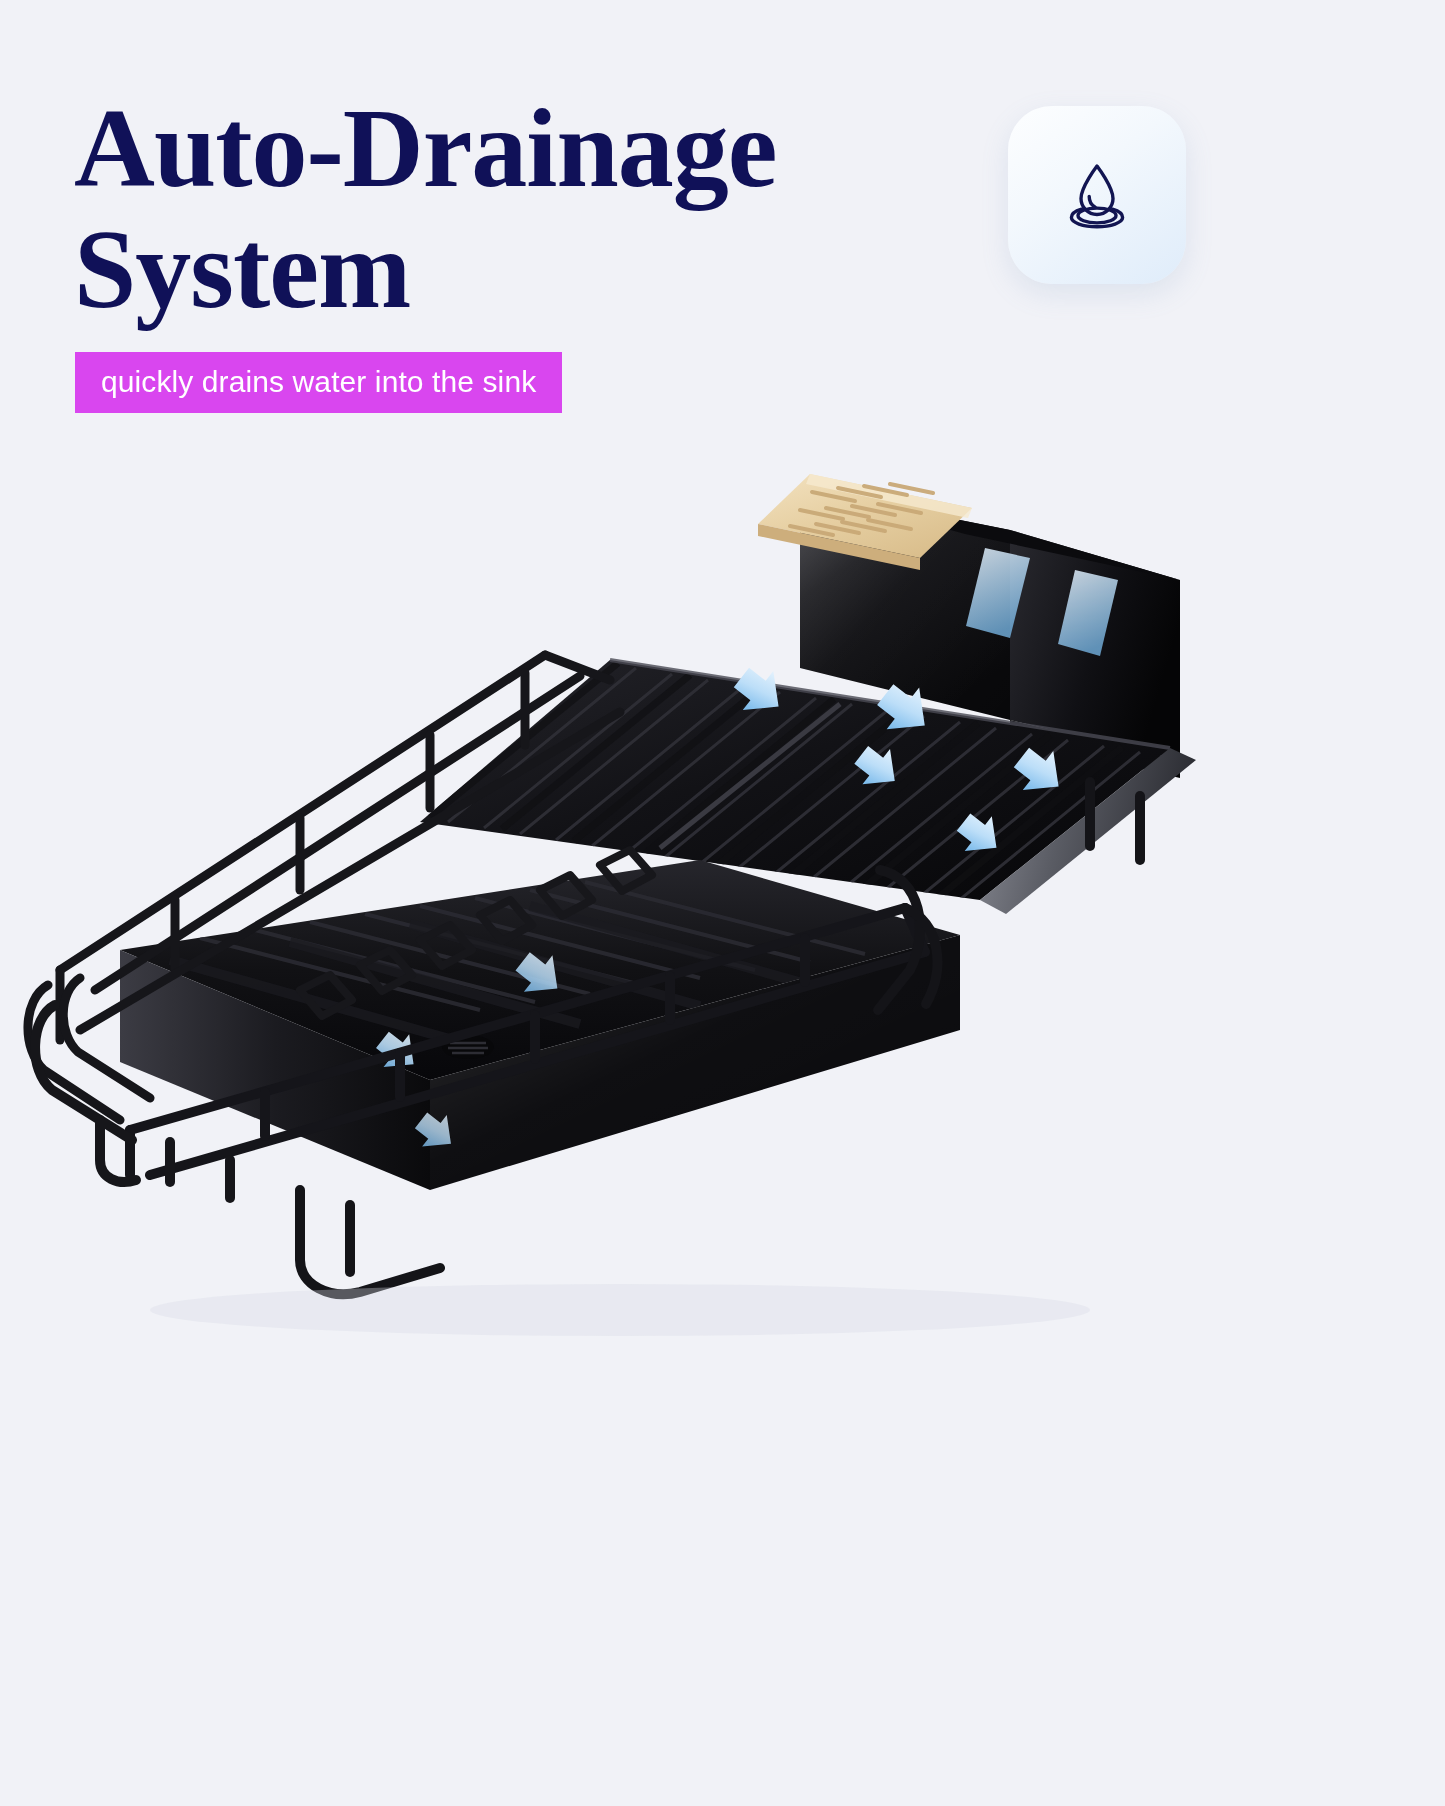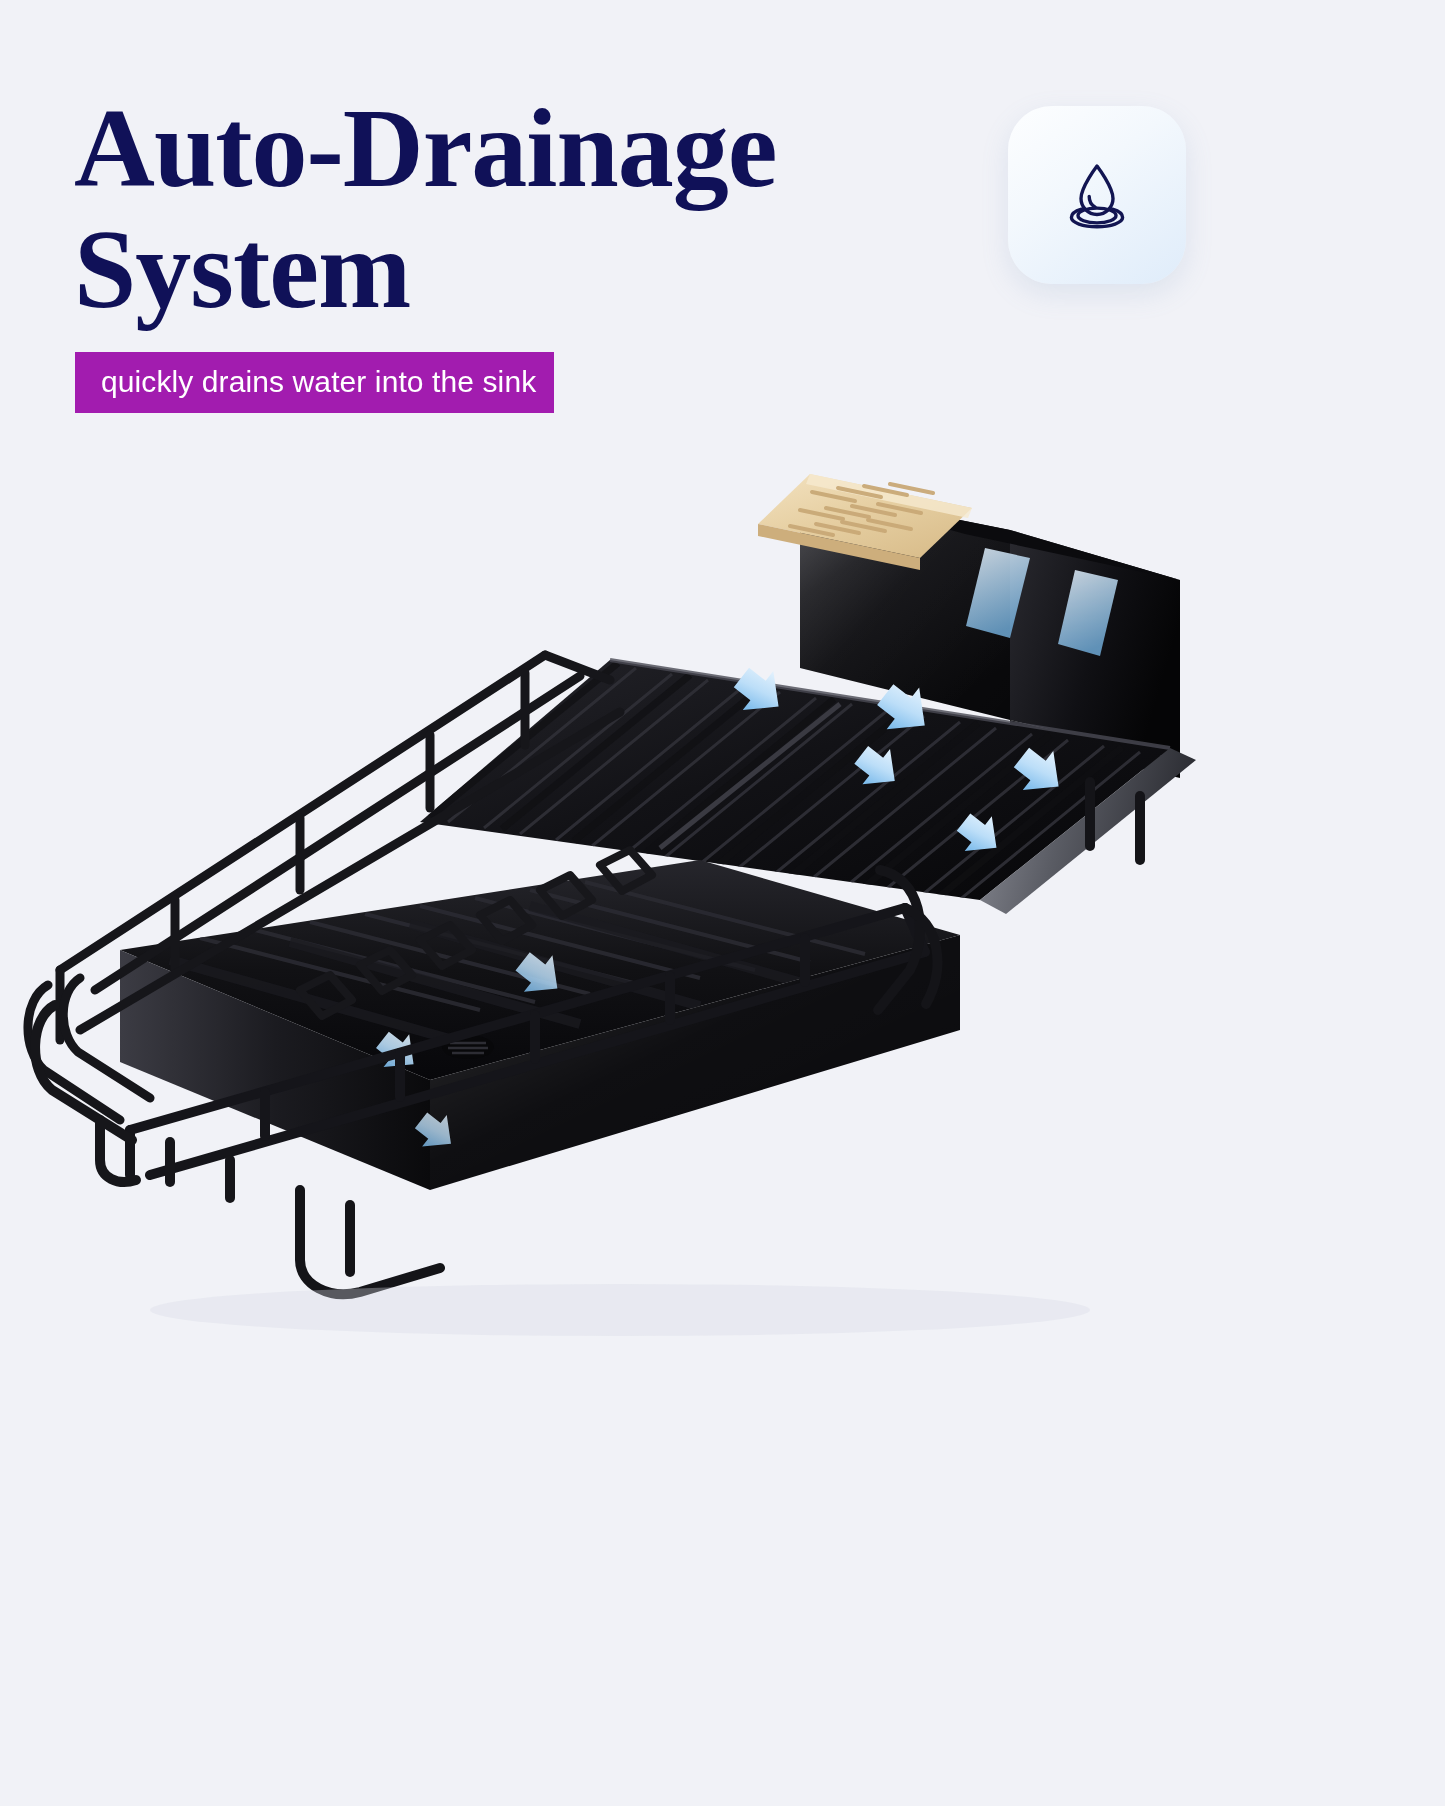--- a/index.html
+++ b/index.html
@@ -18,22 +18,22 @@
     font-family:"Liberation Serif", serif;
     font-weight:700;
     font-size:112px;
     line-height:1.08;
     letter-spacing:-1px;
     color:#101158;
     white-space:pre-line;
   }
   .subtitle-banner{
     position:absolute;left:75px;top:352px;
-    background:#a21caf;
-    padding:13px 18px 15px 26px;
+    background:#d946ef;
+    padding:13px 26px 15px 26px;
     display:inline-block;
     text-align:center;
   }
   .subtitle-text{
     font-family:"Liberation Sans", sans-serif;
     font-size:30px;
     line-height:1.1;
     color:#ffffff;
     white-space:nowrap;
     letter-spacing:0.1px;

